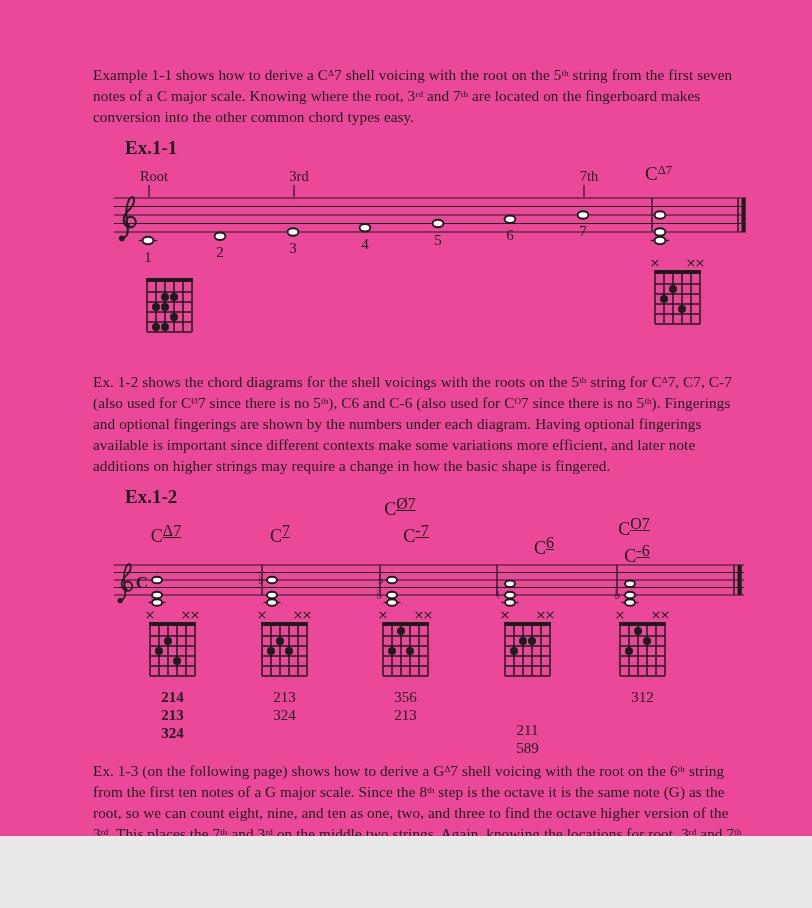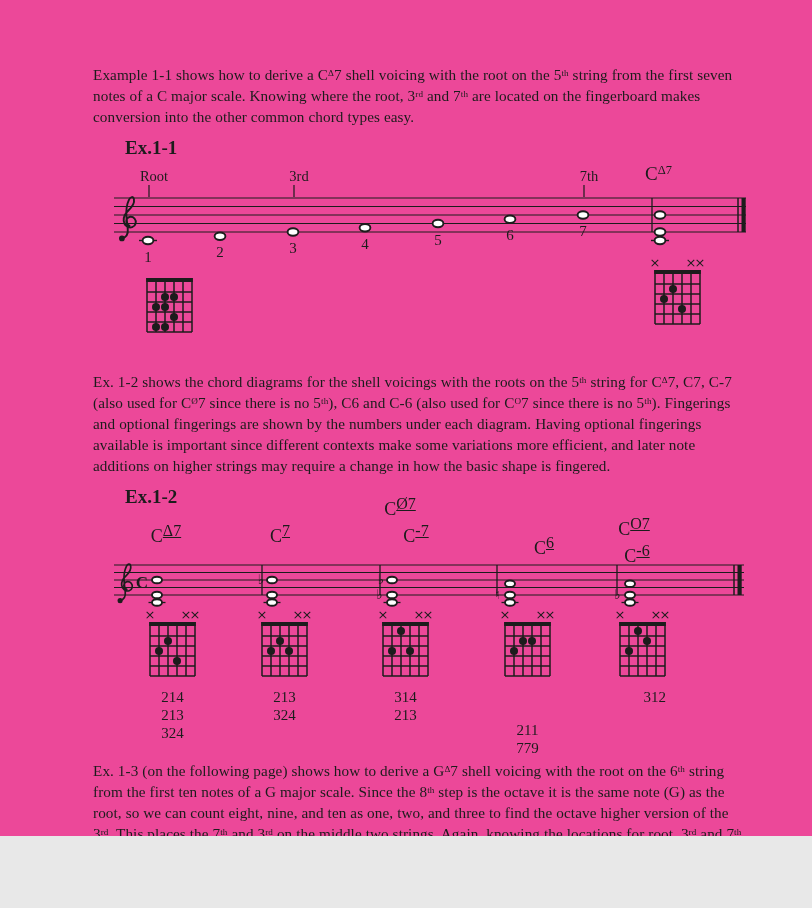--- a/index.html
+++ b/index.html
@@ -192,21 +192,21 @@
         <line x1="39" y1="18" x2="39" y2="72" stroke="#1c1c1c" stroke-width="1.5"></line>
         <line x1="48" y1="18" x2="48" y2="72" stroke="#1c1c1c" stroke-width="1.5"></line>
         <line x1="57" y1="18" x2="57" y2="72" stroke="#1c1c1c" stroke-width="1.5"></line>
         <text x="12" y="15" text-anchor="middle" font-size="13" font-family="&quot;DejaVu Sans&quot;,sans-serif" fill="#1c1c1c">×</text>
         <text x="48" y="15" text-anchor="middle" font-size="13" font-family="&quot;DejaVu Sans&quot;,sans-serif" fill="#1c1c1c">×</text>
         <text x="57" y="15" text-anchor="middle" font-size="13" font-family="&quot;DejaVu Sans&quot;,sans-serif" fill="#1c1c1c">×</text>
         <circle cx="30" cy="37" r="4" fill="#1c1c1c"></circle>
         <circle cx="21" cy="47" r="4" fill="#1c1c1c"></circle>
         <circle cx="39" cy="57" r="4" fill="#1c1c1c"></circle>
       </svg>
-      <div class="fingering-block" style="left: 149px; top: 688px;">
+      <div class="fingering-block" style="left: 149px; top: 688px; font-weight: bold;">
         <div>214</div>
         <div>213</div>
         <div>324</div>
       </div>
       <svg width="70" height="80" style="left: 250px; top: 604px;">
         <rect x="11.2" y="18" width="46.6" height="4" fill="#1c1c1c"></rect>
         <line x1="12" y1="32" x2="57" y2="32" stroke="#1c1c1c" stroke-width="1.5"></line>
         <line x1="12" y1="42" x2="57" y2="42" stroke="#1c1c1c" stroke-width="1.5"></line>
         <line x1="12" y1="52" x2="57" y2="52" stroke="#1c1c1c" stroke-width="1.5"></line>
         <line x1="12" y1="62" x2="57" y2="62" stroke="#1c1c1c" stroke-width="1.5"></line>
@@ -242,21 +242,21 @@
         <line x1="48" y1="18" x2="48" y2="72" stroke="#1c1c1c" stroke-width="1.5"></line>
         <line x1="57" y1="18" x2="57" y2="72" stroke="#1c1c1c" stroke-width="1.5"></line>
         <text x="12" y="15" text-anchor="middle" font-size="13" font-family="&quot;DejaVu Sans&quot;,sans-serif" fill="#1c1c1c">×</text>
         <text x="48" y="15" text-anchor="middle" font-size="13" font-family="&quot;DejaVu Sans&quot;,sans-serif" fill="#1c1c1c">×</text>
         <text x="57" y="15" text-anchor="middle" font-size="13" font-family="&quot;DejaVu Sans&quot;,sans-serif" fill="#1c1c1c">×</text>
         <circle cx="30" cy="27" r="4" fill="#1c1c1c"></circle>
         <circle cx="21" cy="47" r="4" fill="#1c1c1c"></circle>
         <circle cx="39" cy="47" r="4" fill="#1c1c1c"></circle>
       </svg>
       <div class="fingering-block" style="left: 382px; top: 688px;">
-        <div>314</div>
+        <div>356</div>
         <div>213</div>
       </div>
       <svg width="70" height="80" style="left: 493px; top: 604px;">
         <rect x="11.2" y="18" width="46.6" height="4" fill="#1c1c1c"></rect>
         <line x1="12" y1="32" x2="57" y2="32" stroke="#1c1c1c" stroke-width="1.5"></line>
         <line x1="12" y1="42" x2="57" y2="42" stroke="#1c1c1c" stroke-width="1.5"></line>
         <line x1="12" y1="52" x2="57" y2="52" stroke="#1c1c1c" stroke-width="1.5"></line>
         <line x1="12" y1="62" x2="57" y2="62" stroke="#1c1c1c" stroke-width="1.5"></line>
         <line x1="12" y1="72" x2="57" y2="72" stroke="#1c1c1c" stroke-width="1.5"></line>
         <line x1="12" y1="18" x2="12" y2="72" stroke="#1c1c1c" stroke-width="1.5"></line>
@@ -267,21 +267,21 @@
         <line x1="57" y1="18" x2="57" y2="72" stroke="#1c1c1c" stroke-width="1.5"></line>
         <text x="12" y="15" text-anchor="middle" font-size="13" font-family="&quot;DejaVu Sans&quot;,sans-serif" fill="#1c1c1c">×</text>
         <text x="48" y="15" text-anchor="middle" font-size="13" font-family="&quot;DejaVu Sans&quot;,sans-serif" fill="#1c1c1c">×</text>
         <text x="57" y="15" text-anchor="middle" font-size="13" font-family="&quot;DejaVu Sans&quot;,sans-serif" fill="#1c1c1c">×</text>
         <circle cx="30" cy="37" r="4" fill="#1c1c1c"></circle>
         <circle cx="39" cy="37" r="4" fill="#1c1c1c"></circle>
         <circle cx="21" cy="47" r="4" fill="#1c1c1c"></circle>
       </svg>
       <div class="fingering-block" style="left: 504px; top: 721px;">
         <div>211</div>
-        <div>779</div>
+        <div>589</div>
       </div>
       <svg width="70" height="80" style="left: 608px; top: 604px;">
         <rect x="11.2" y="18" width="46.6" height="4" fill="#1c1c1c"></rect>
         <line x1="12" y1="32" x2="57" y2="32" stroke="#1c1c1c" stroke-width="1.5"></line>
         <line x1="12" y1="42" x2="57" y2="42" stroke="#1c1c1c" stroke-width="1.5"></line>
         <line x1="12" y1="52" x2="57" y2="52" stroke="#1c1c1c" stroke-width="1.5"></line>
         <line x1="12" y1="62" x2="57" y2="62" stroke="#1c1c1c" stroke-width="1.5"></line>
         <line x1="12" y1="72" x2="57" y2="72" stroke="#1c1c1c" stroke-width="1.5"></line>
         <line x1="12" y1="18" x2="12" y2="72" stroke="#1c1c1c" stroke-width="1.5"></line>
         <line x1="21" y1="18" x2="21" y2="72" stroke="#1c1c1c" stroke-width="1.5"></line>
@@ -289,19 +289,19 @@
         <line x1="39" y1="18" x2="39" y2="72" stroke="#1c1c1c" stroke-width="1.5"></line>
         <line x1="48" y1="18" x2="48" y2="72" stroke="#1c1c1c" stroke-width="1.5"></line>
         <line x1="57" y1="18" x2="57" y2="72" stroke="#1c1c1c" stroke-width="1.5"></line>
         <text x="12" y="15" text-anchor="middle" font-size="13" font-family="&quot;DejaVu Sans&quot;,sans-serif" fill="#1c1c1c">×</text>
         <text x="48" y="15" text-anchor="middle" font-size="13" font-family="&quot;DejaVu Sans&quot;,sans-serif" fill="#1c1c1c">×</text>
         <text x="57" y="15" text-anchor="middle" font-size="13" font-family="&quot;DejaVu Sans&quot;,sans-serif" fill="#1c1c1c">×</text>
         <circle cx="30" cy="27" r="4" fill="#1c1c1c"></circle>
         <circle cx="39" cy="37" r="4" fill="#1c1c1c"></circle>
         <circle cx="21" cy="47" r="4" fill="#1c1c1c"></circle>
       </svg>
-      <div class="fingering-block" style="left: 619px; top: 688px; text-align: right;">
+      <div class="fingering-block" style="left: 619px; top: 688px;">
         <div>312</div>
       </div>
     </div>
 
   <p class="para" id="p3"><span>Ex. 1-3  (on the following page) shows how to derive a G</span><sup>Δ</sup><span>7 shell voicing with the root on the 6</span><sup>th</sup><span> string from the first ten notes of a G major scale. Since the 8</span><sup>th</sup><span> step is the octave it is the same note (G) as the root, so we can count eight, nine, and ten as one, two, and three to find the octave higher version of the 3</span><sup>rd</sup><span>. This places the 7</span><sup>th</sup><span> and 3</span><sup>rd</sup><span> on the middle two strings. Again, knowing the locations for root, 3</span><sup>rd</sup><span> and 7</span><sup>th</sup><span> makes conversion easy.</span></p>
 </div>
 
 </body></html>

